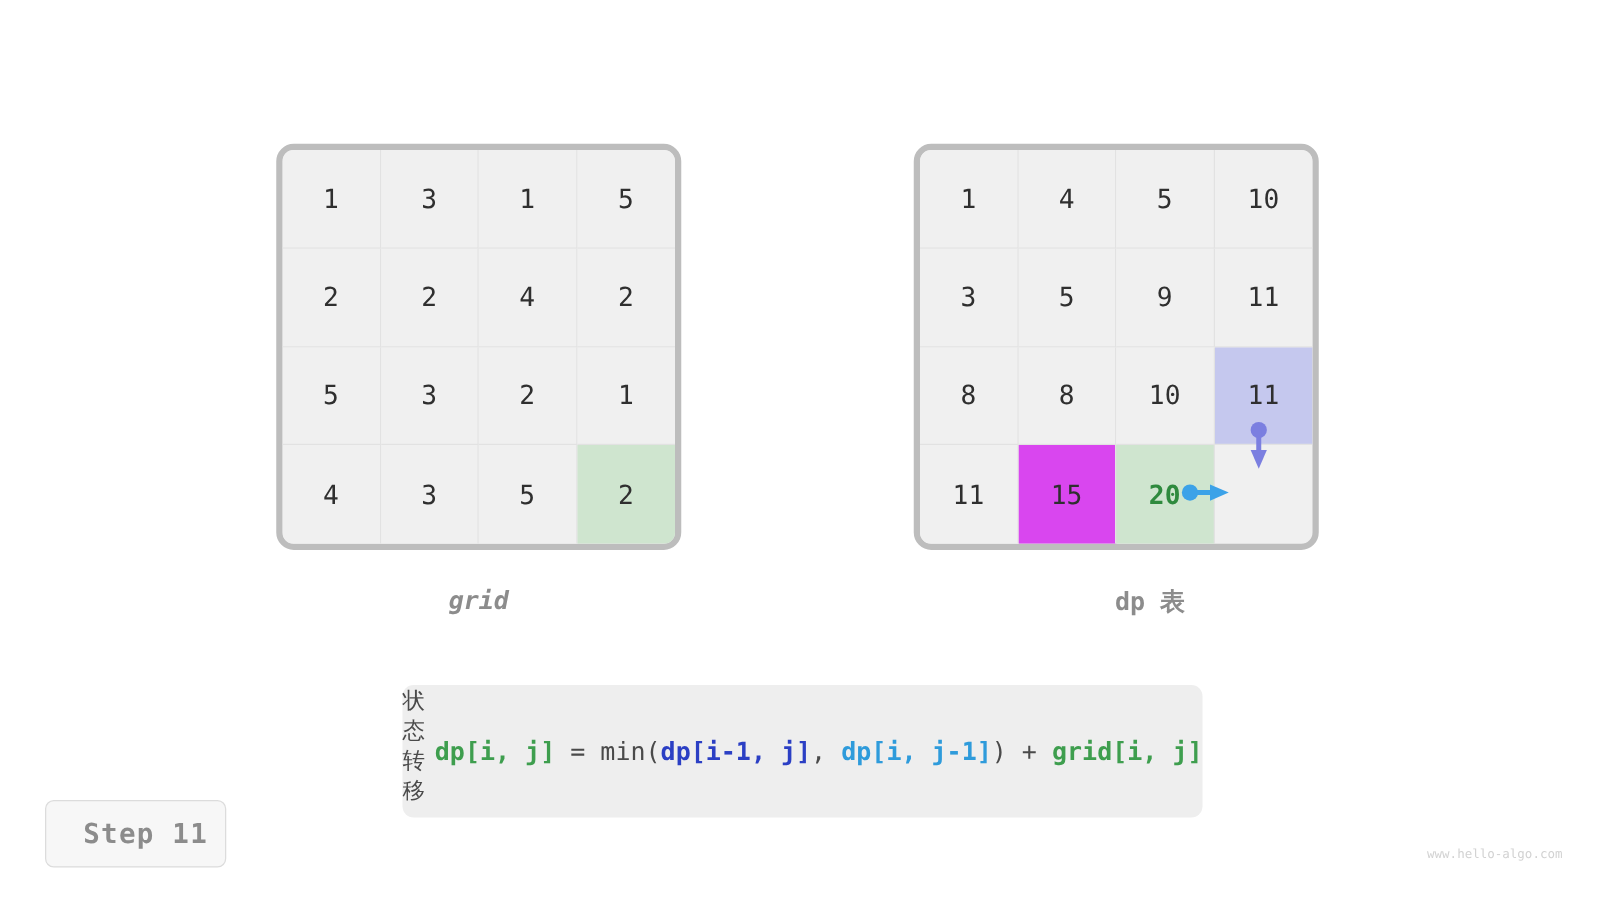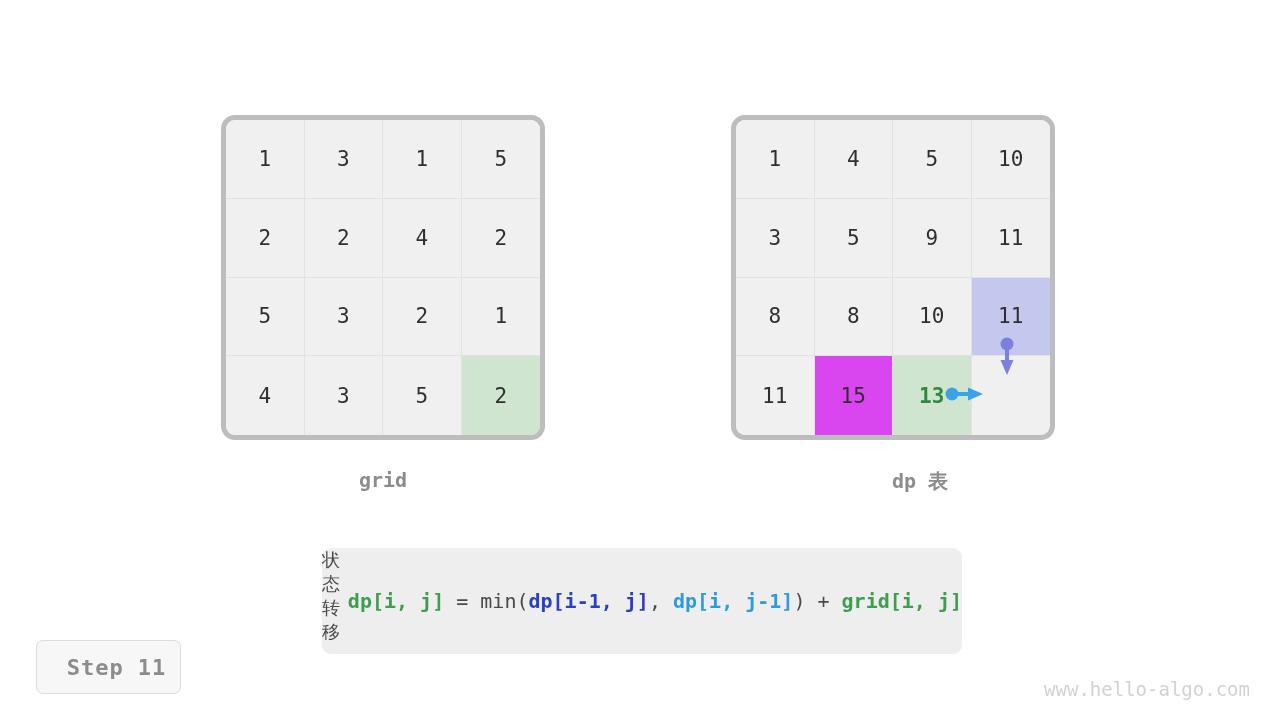--- a/index.html
+++ b/index.html
@@ -65,21 +65,21 @@
   
   .caption {
     position: absolute;
     font-family: "DejaVu Sans Mono", monospace;
     font-weight: bold;
     font-size: 20px;
     color: #8c8c8c;
     text-align: center;
     width: 324px;
   }
-  #grid-caption { left: 221px; top: 468px; }
+  #grid-caption { left: 221px; top: 468px; font-style: italic; }
   #dp-caption   { left: 758px; top: 468px; }
 
   
   #formula-panel {
     position: absolute;
     left: 322px;
     top: 548px;
     width: 640px;
     height: 106px;
     background: #eeeeee;
@@ -129,21 +129,21 @@
     letter-spacing: 1px;
     padding-left: 16px;
   }
 
   
   #watermark {
     position: absolute;
     right: 30px;
     top: 678px;
     font-family: "DejaVu Sans Mono", monospace;
-    font-size: 19px;
+    font-size: 10px;
     color: #d2d2d2;
   }
 </style>
 </head>
 <body>
 
 <div class="matrix" id="grid-matrix">
   <div class="cell">1</div>
   <div class="cell">3</div>
   <div class="cell">1</div>
@@ -176,21 +176,21 @@
   <div class="cell">9</div>
   <div class="cell">11</div>
 
   <div class="cell">8</div>
   <div class="cell">8</div>
   <div class="cell">10</div>
   <div class="cell fill-purple">11</div>
 
   <div class="cell">11</div>
   <div class="cell fill-blue">15</div>
-  <div class="cell fill-green text-green">13</div>
+  <div class="cell fill-green text-green">20</div>
 </div>
 
 <svg class="arrow-layer" viewBox="0 0 1280 720">
 
   <g>
     <circle cx="1007" cy="344" r="6.5" fill="#7b7fe0"></circle>
     <line x1="1007" y1="344" x2="1007" y2="363" stroke="#7b7fe0" stroke-width="4"></line>
     <polygon points="1007,375 1000.5,360 1013.5,360" fill="#7b7fe0"></polygon>
   </g>
 

